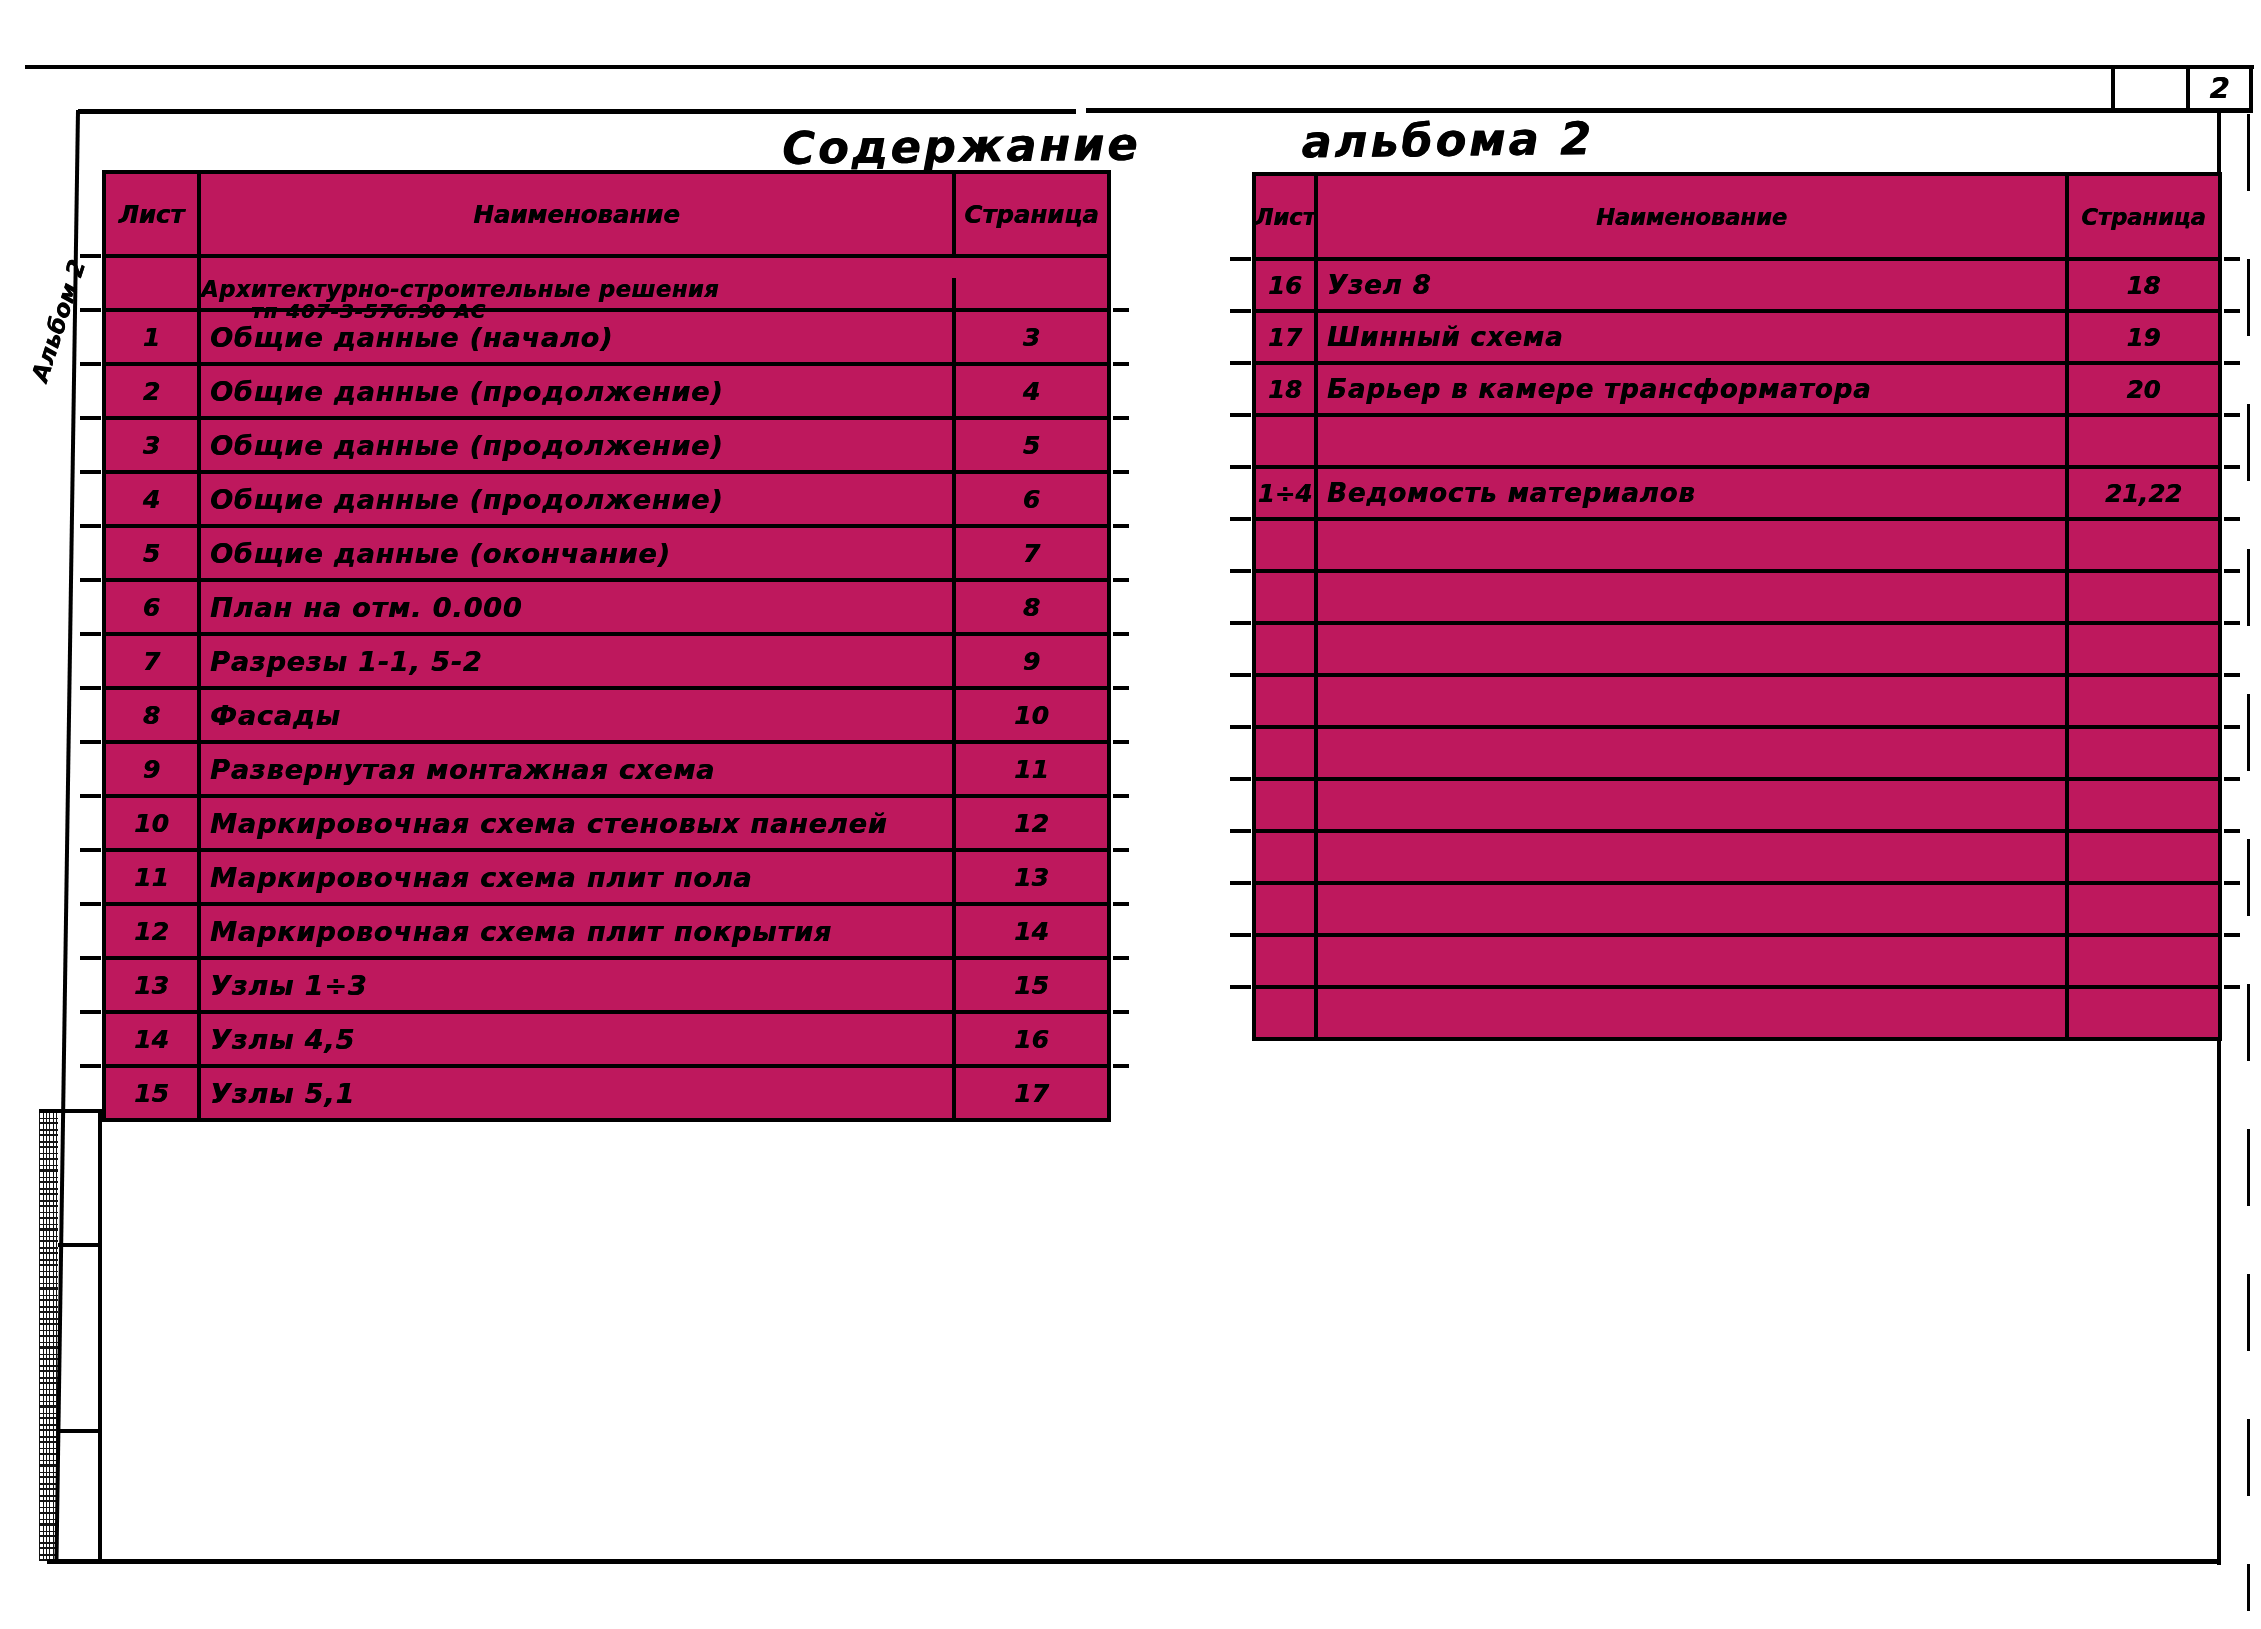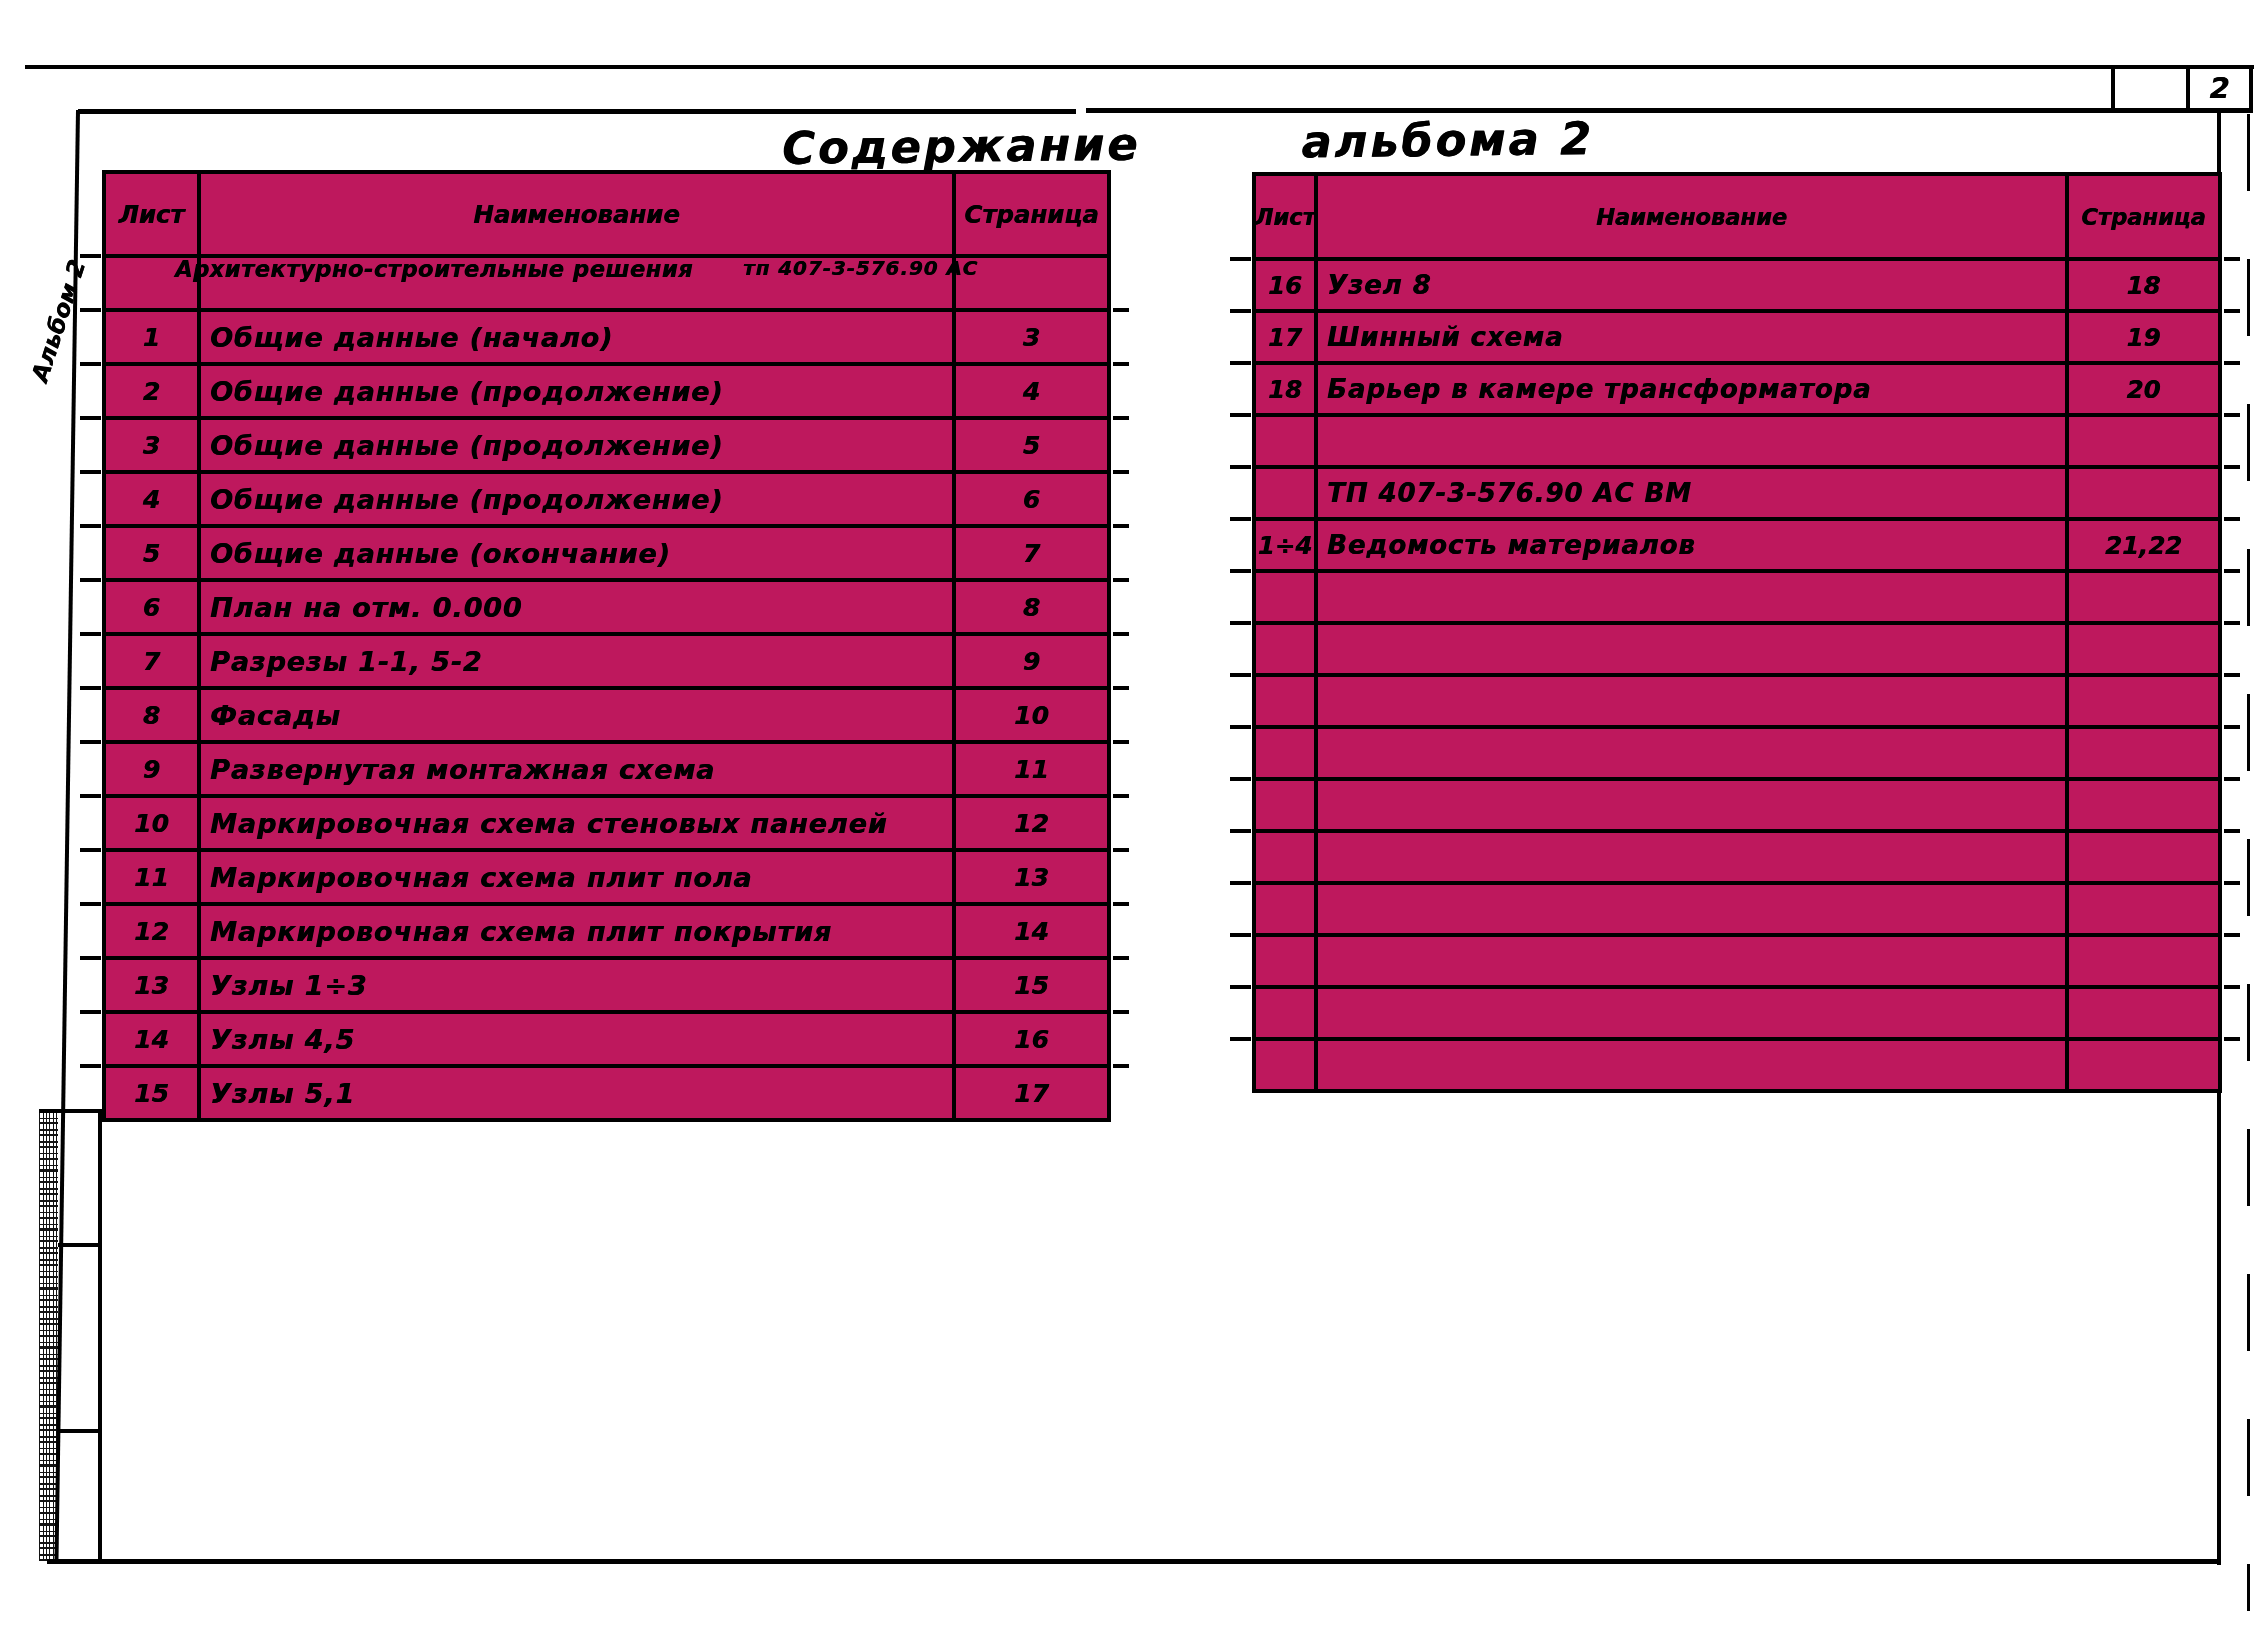--- a/index.html
+++ b/index.html
@@ -45,21 +45,21 @@
   .tbl .name{padding-left:9px;font-size:27px;letter-spacing:0.9px;}
   .tbl .hc{justify-content:center;font-size:24.4px;}
   
   .tbl .row::before,.tbl .srow::before{content:"";position:absolute;left:-26px;top:-4.1px;width:21px;height:4.1px;background:#000;}
   .tbl .row::after{content:"";position:absolute;right:-22px;top:-4.1px;width:16.3px;height:4.1px;background:#000;}
 
   .tbl-left{left:102px;top:170px;width:1009px;}
   .tbl-left .hrow{height:80px;grid-template-columns:95px 755px 1fr;}
   .tbl-left .srow{height:54px;grid-template-columns:95px 755px 1fr;}
   .tbl-left .row{height:54px;grid-template-columns:95px 755px 1fr;}
-  .sec-cell{flex-direction:row;align-items:flex-start !important;justify-content:center;line-height:1.02;}
+  .sec-cell{flex-direction:column;align-items:flex-start !important;justify-content:space-between;line-height:1.02;margin-top:20px;}
   .sec-line1{font-size:22.6px;letter-spacing:0.5px;}
   .sec-line2{font-size:20px;margin-left:50px;letter-spacing:0.9px;}
 
   .tbl-right{left:1252px;top:172px;width:970px;}
   .tbl-right .hrow{height:81px;grid-template-columns:62px 751px 1fr;}
   .tbl-right .row{height:52px;grid-template-columns:62px 751px 1fr;}
   .tbl-right .hc{font-size:22.6px;}
   .tbl-right .name{font-size:26px;}
   .tbl-right .num{font-size:24.4px;}
 
@@ -231,25 +231,20 @@
           <div class="c c2 name hw">Барьер в камере трансформатора</div>
           <div class="c c3 num hw">20</div>
         </div>
 
         <div class="row">
           <div class="c c1 num hw"></div>
           <div class="c c2 name hw"></div>
           <div class="c c3 num hw"></div>
         </div>
 
-        <div class="row">
-          <div class="c c1 num hw"></div>
-          <div class="c c2 name hw">ТП 407-3-576.90 АС ВМ</div>
-          <div class="c c3 num hw"></div>
-        </div>
 
         <div class="row">
           <div class="c c1 num hw">1÷4</div>
           <div class="c c2 name hw">Ведомость материалов</div>
           <div class="c c3 num hw">21,22</div>
         </div>
 
         <div class="row">
           <div class="c c1 num hw"></div>
           <div class="c c2 name hw"></div>

